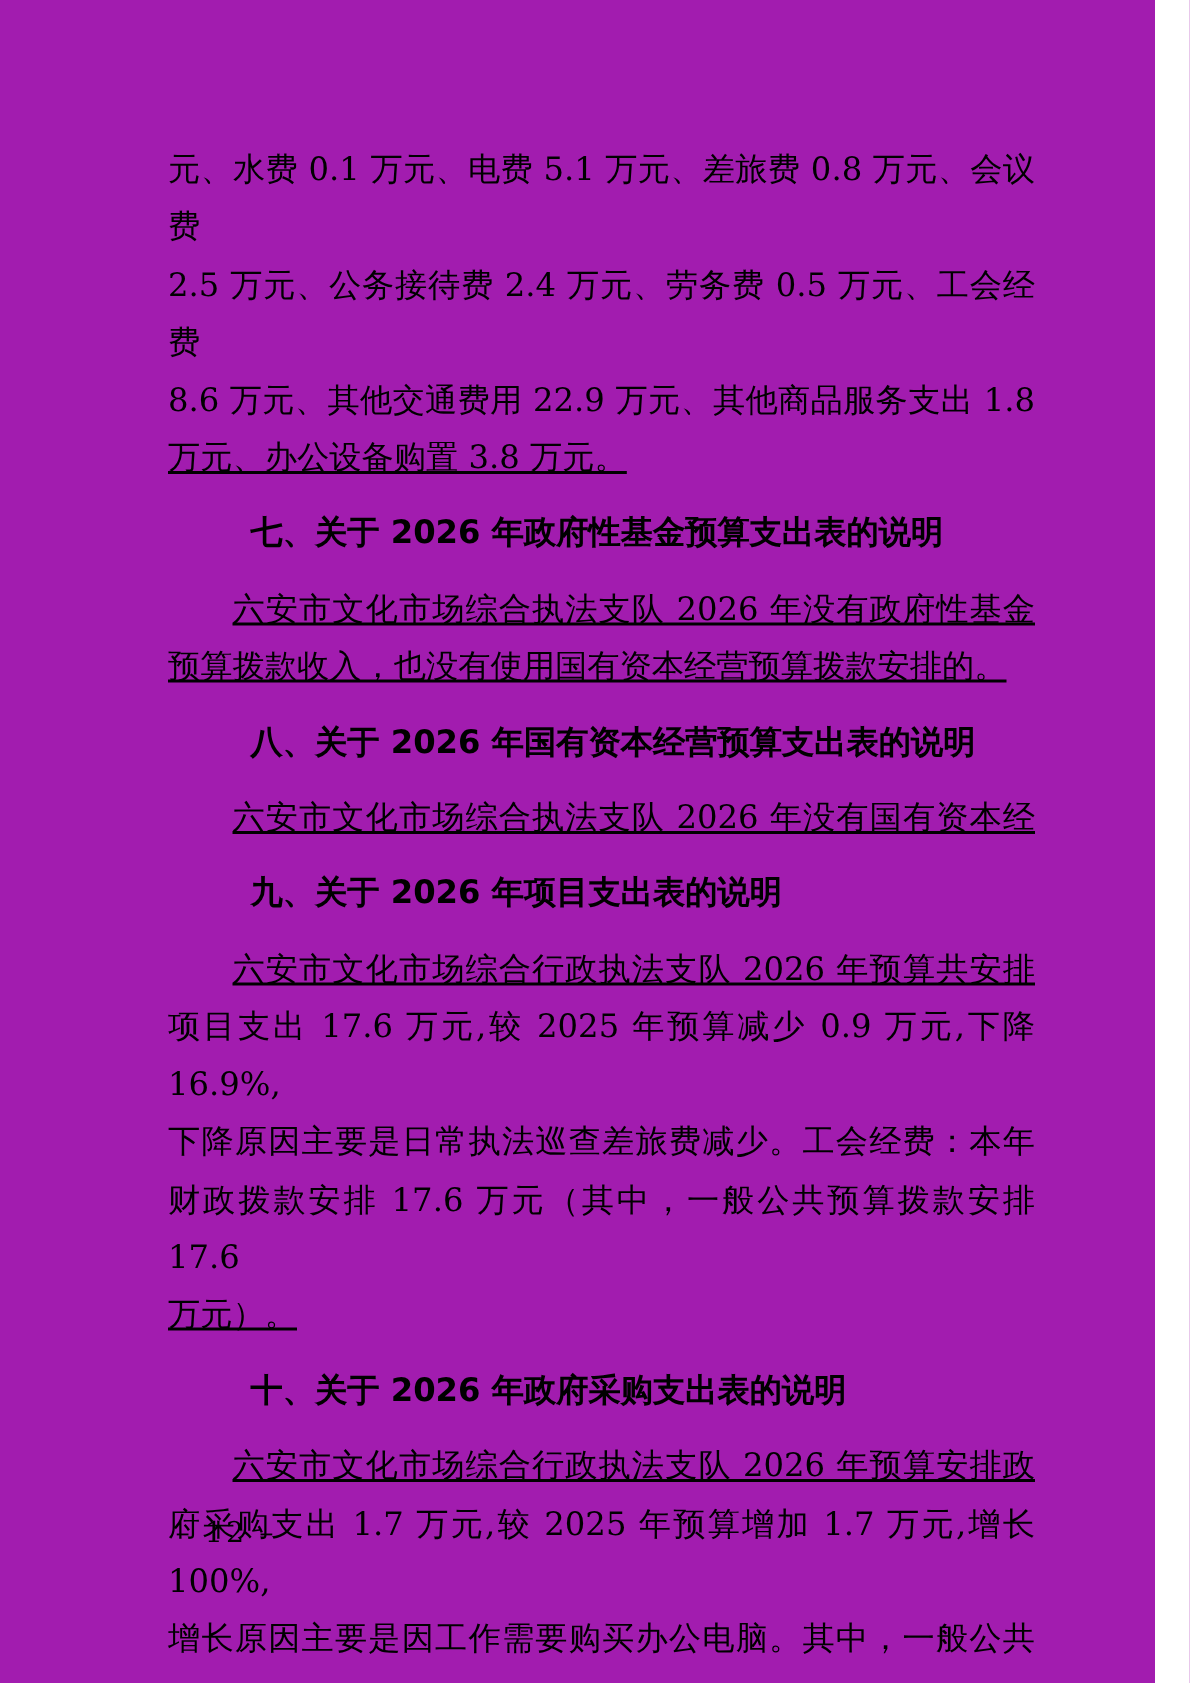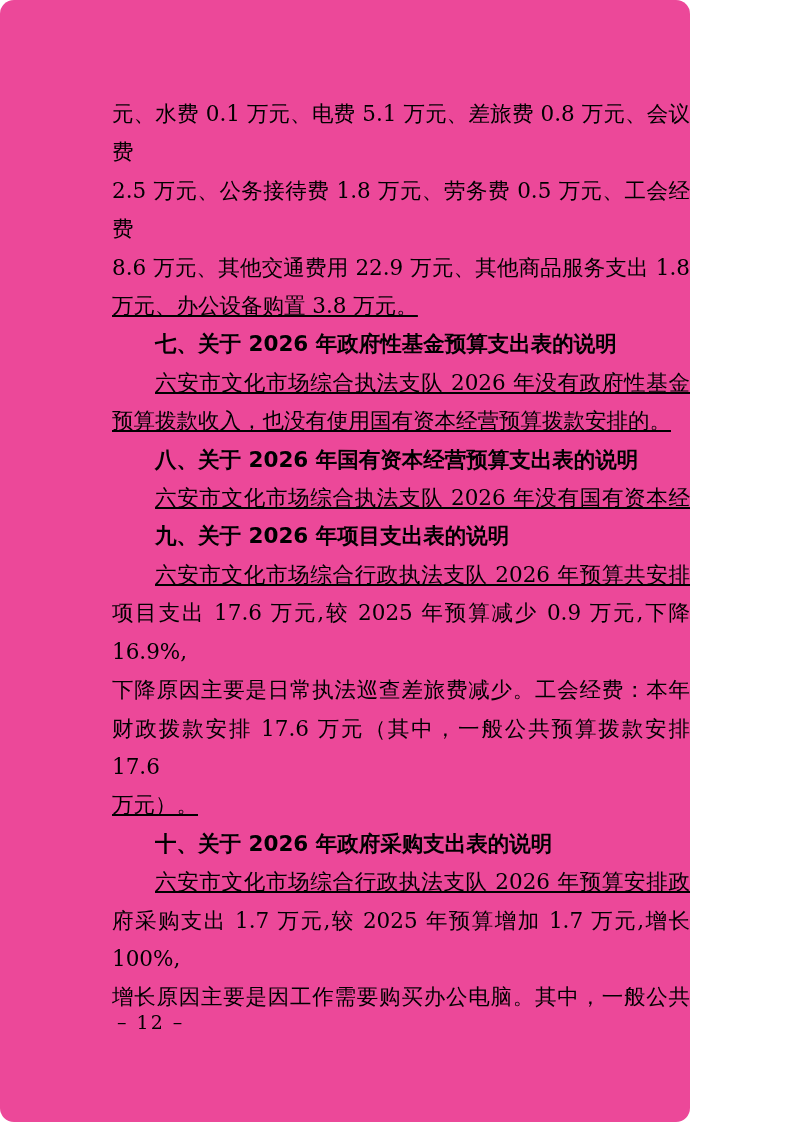--- a/index.html
+++ b/index.html
@@ -2,27 +2,26 @@
 <html lang="zh"><head>
 <meta charset="utf-8">
 <style>
   html, body {
     margin: 0;
     padding: 0;
     background: #ffffff;
   }
   .page {
     position: relative;
-    width: 690px;
+    width: 770px;
     height: 1122px;
-    background: #ec4899;
+    background: #a21caf;
     color: #000000;
     overflow: hidden;
     font-family: "DejaVu Serif", "Liberation Serif", serif;
-    border-radius: 14px;
   }
   .text-block {
     position: absolute;
     left: 112px;
     top: 95px;
     width: 578px;
     font-size: 21.5px;
     line-height: 38.4px;
   }
   .para {
@@ -41,21 +40,21 @@
   .line.first-indent {
     text-indent: 2em;
     text-decoration: underline;
   }
   .heading {
     font-family: "DejaVu Sans", "Liberation Sans", sans-serif;
     font-weight: 700;
     text-indent: 2em;
     text-align: left;
     text-align-last: left;
-    margin: 0;
+    margin: 12px;
     font-size: 21.5px;
     line-height: 38.4px;
   }
   .page-footer {
     position: absolute;
     left: 117px;
     top: 1008px;
     font-size: 19px;
     line-height: 28px;
     letter-spacing: 2px;
@@ -64,21 +63,21 @@
   }
 </style>
 </head>
 <body>
 
 <div class="page">
   <div class="text-block">
 
     <div class="para">
       <div class="line">元、水费 0.1 万元、电费 5.1 万元、差旅费 0.8 万元、会议费</div>
-      <div class="line">2.5 万元、公务接待费 1.8 万元、劳务费 0.5 万元、工会经费</div>
+      <div class="line">2.5 万元、公务接待费 2.4 万元、劳务费 0.5 万元、工会经费</div>
       <div class="line">8.6 万元、其他交通费用 22.9 万元、其他商品服务支出 1.8</div>
       <div class="line end">万元、办公设备购置 3.8 万元。</div>
     </div>
 
     <h2 class="heading">七、关于 2026 年政府性基金预算支出表的说明</h2>
 
     <div class="para">
       <div class="line first-indent">六安市文化市场综合执法支队 2026 年没有政府性基金</div>
       <div class="line end">预算拨款收入，也没有使用国有资本经营预算拨款安排的。</div>
     </div>

